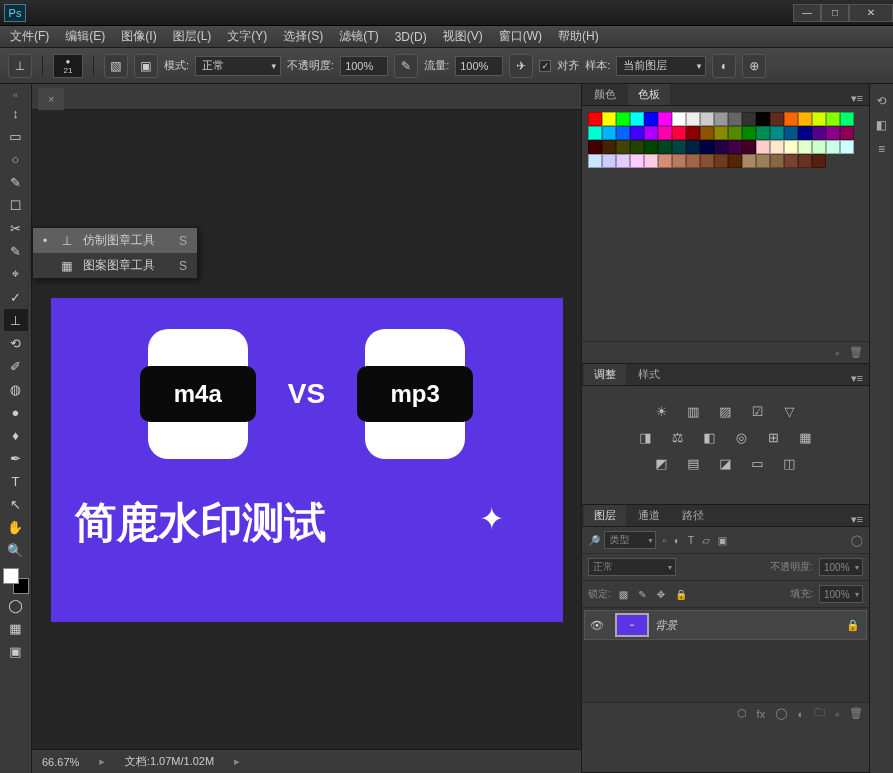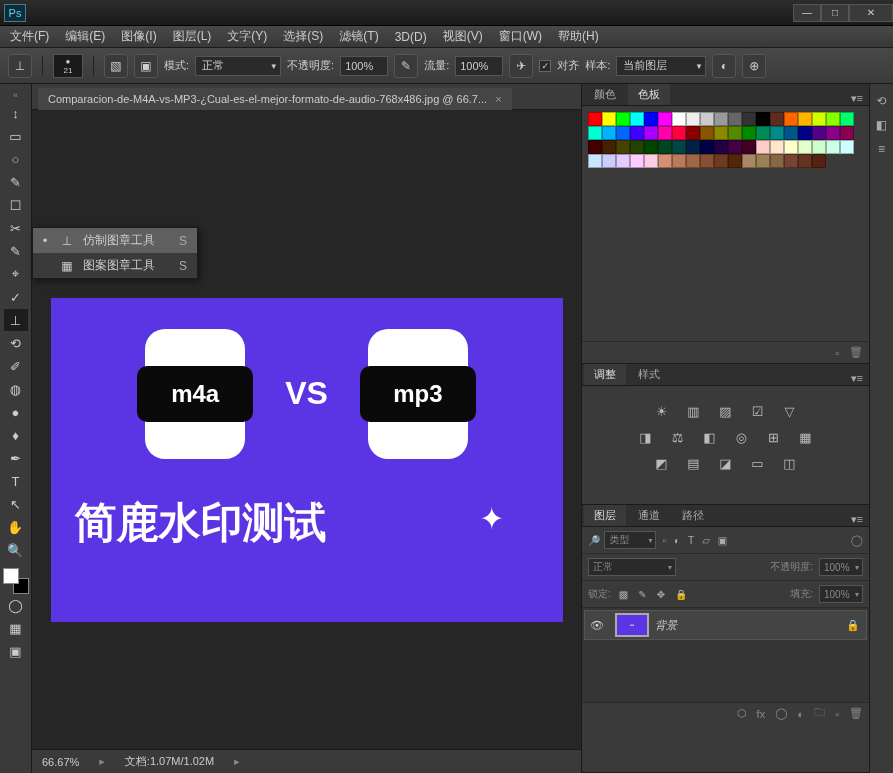--- a/index.html
+++ b/index.html
@@ -27,21 +27,21 @@
 .bg{width:16px;height:16px;background:#000;border:1px solid #888;position:absolute;bottom:0;right:0}
 .canvas-area{flex:1;background:#262626;display:flex;flex-direction:column;position:relative;min-width:0}
 .doc-tab{height:26px;background:#3a3a3a;display:flex;align-items:center;border-bottom:1px solid #1a1a1a}
 .tab{background:#454545;padding:4px 10px;font-size:11px;color:#ccc;display:flex;align-items:center;gap:8px;height:22px;margin-left:6px;margin-top:4px}
 .tab-x{color:#999;cursor:pointer}
 .canvas-wrap{flex:1;display:flex;align-items:center;justify-content:center;overflow:hidden;position:relative}
 .canvas{width:512px;height:324px;background:#5b35e3;margin-top:60px;position:relative;display:flex;flex-direction:column;align-items:center;justify-content:center}
 .icons-row{display:flex;align-items:center;gap:40px;margin-top:-40px}
 .file-ic{width:100px;height:130px;background:#fff;border-radius:20px;position:relative;display:flex;align-items:center;justify-content:center}
 .file-lbl{position:absolute;width:116px;height:56px;background:#0a0a0a;border-radius:10px;display:flex;align-items:center;justify-content:center;color:#fff;font-size:24px;font-weight:bold}
-.vs{color:#fff;font-size:32px;font-weight:bold}
+.vs{color:#fff;font-size:28px;font-weight:bold}
 .wm{color:#fff;font-size:42px;font-weight:bold;margin-top:36px;align-self:flex-start;margin-left:24px}
 .spark{position:absolute;right:58px;bottom:86px;color:#fff;font-size:30px}
 .flyout{position:absolute;left:32px;top:227px;background:#3a3a3a;border:1px solid #1a1a1a;box-shadow:2px 2px 6px rgba(0,0,0,.5);z-index:100}
 .fly-item{display:flex;align-items:center;padding:4px 10px;gap:8px;cursor:pointer;font-size:12px}
 .fly-item.sel{background:#5f5f5f}
 .fly-key{margin-left:16px;color:#aaa}
 .fly-icon{width:16px;text-align:center}
 .status{height:24px;background:#3a3a3a;border-top:1px solid #1a1a1a;display:flex;align-items:center;padding:0 10px;gap:20px;font-size:11px}
 .panels{width:288px;background:#3a3a3a;border-left:1px solid #1a1a1a;display:flex;flex-direction:column}
 .right-strip{width:24px;background:#3a3a3a;border-left:1px solid #1a1a1a;display:flex;flex-direction:column;align-items:center;padding-top:8px;gap:6px}
@@ -148,21 +148,20 @@
         <div class="fg"></div>
       </div>
       <div class="tool">◯</div>
       <div class="tool">▦</div>
       <div class="tool">▣</div>
     </div>
 
   <div class="canvas-area">
     <div class="doc-tab">
       <div class="tab">
-        <span>Comparacion-de-M4A-vs-MP3-¿Cual-es-el-mejor-formato-de-audio-768x486.jpg @ 66.7...</span>
         <span class="tab-x">×</span>
       </div>
     </div>
     <div class="canvas-wrap">
       <div class="canvas">
         <div class="icons-row">
           <div class="file-ic">
             <div class="file-lbl">m4a</div>
           </div>
           <div class="vs">VS</div>

